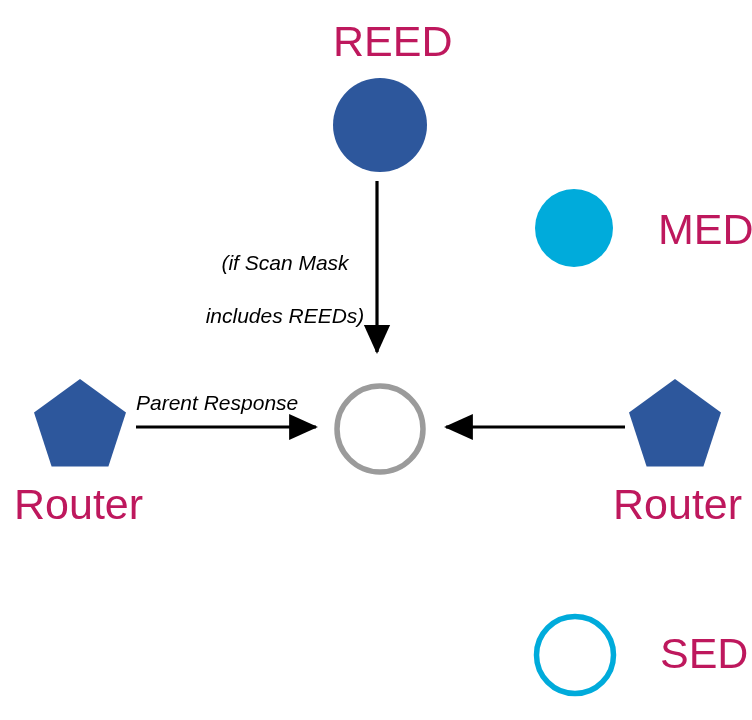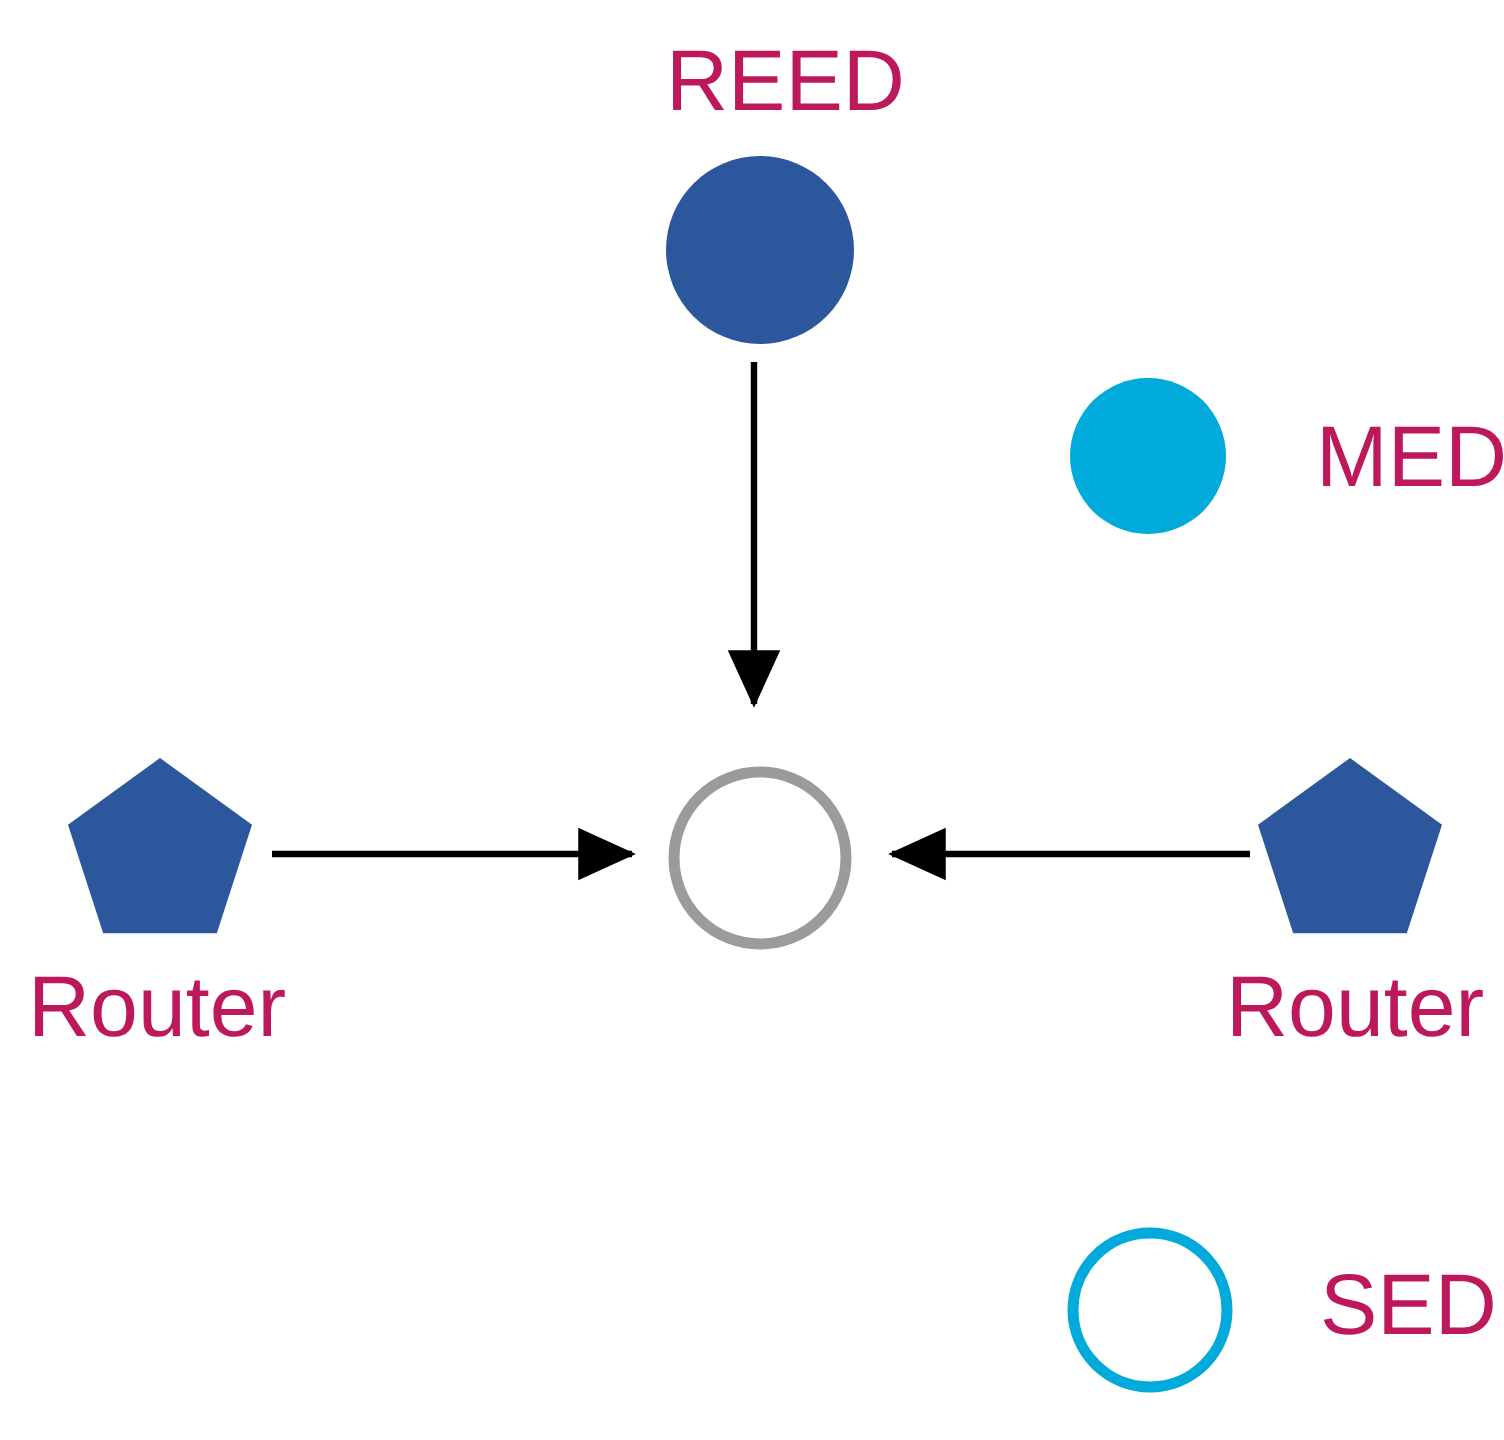--- a/index.html
+++ b/index.html
@@ -97,15 +97,20 @@
   <div class="node-label" id="label-reed">REED</div>
 
   <div class="node-label" id="label-med">MED</div>
 
   <div class="node-label" id="label-sed">SED</div>
 
   <div class="node-label" id="label-router-left">Router</div>
 
   <div class="node-label" id="label-router-right">Router</div>
 
+  <div class="edge-label" id="label-parent-response">Parent Response</div>
 
+  <div class="edge-label multiline" id="label-scan-mask">
+    <div>(if Scan Mask</div>
+    <div>includes REEDs)</div>
+  </div>
 
 </div>
 
 </body></html>

